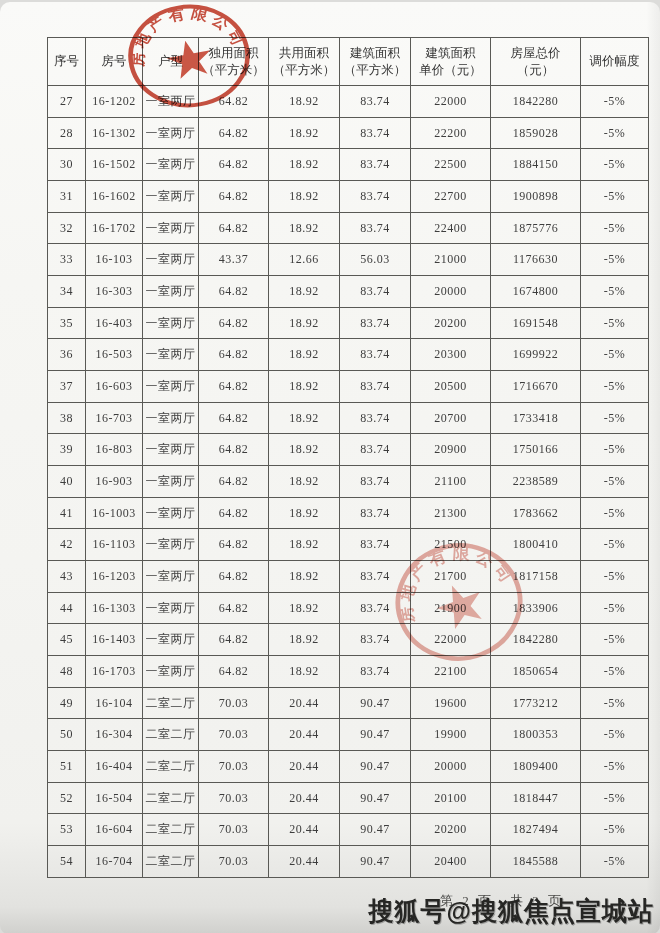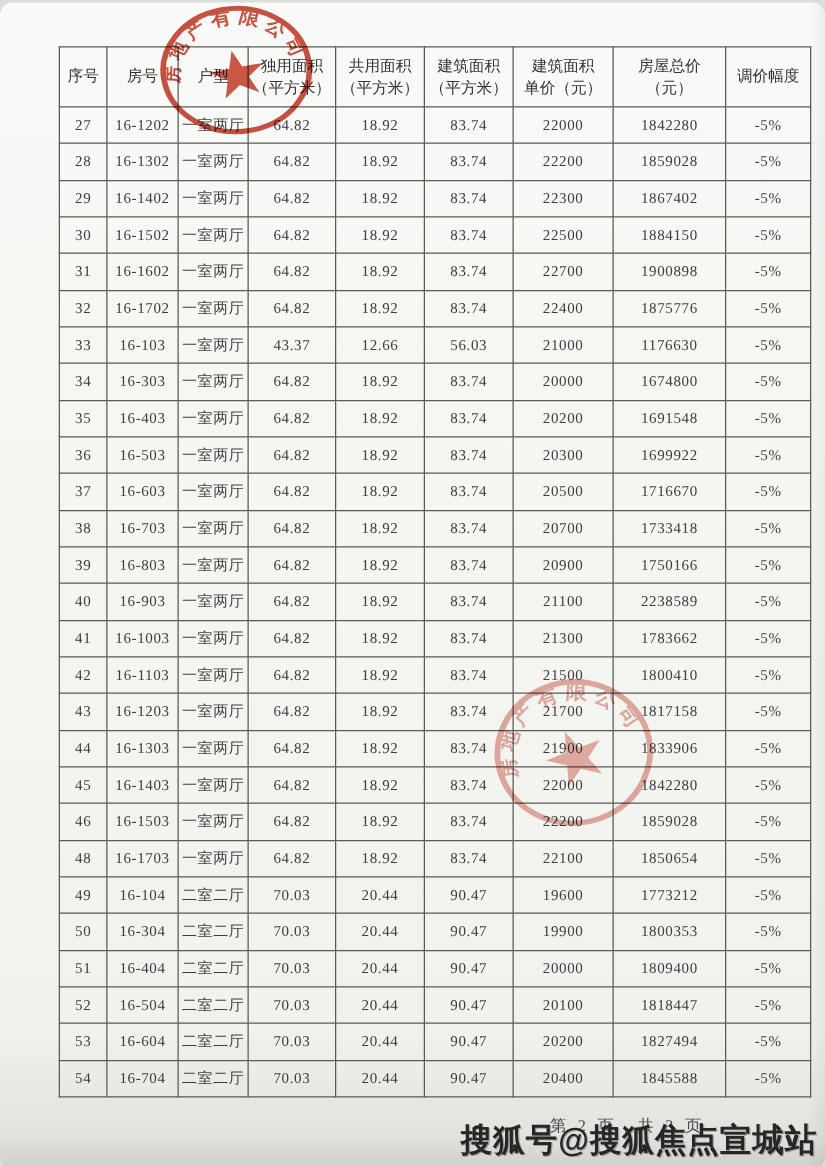--- a/index.html
+++ b/index.html
@@ -121,31 +121,20 @@
           <td>16-1302</td>
           <td>一室两厅</td>
           <td>64.82</td>
           <td>18.92</td>
           <td>83.74</td>
           <td>22200</td>
           <td>1859028</td>
           <td>-5%</td>
         </tr>
         <tr>
-          <td>29</td>
-          <td>16-1402</td>
-          <td>一室两厅</td>
-          <td>64.82</td>
-          <td>18.92</td>
-          <td>83.74</td>
-          <td>22300</td>
-          <td>1867402</td>
-          <td>-5%</td>
-        </tr>
-        <tr>
           <td>30</td>
           <td>16-1502</td>
           <td>一室两厅</td>
           <td>64.82</td>
           <td>18.92</td>
           <td>83.74</td>
           <td>22500</td>
           <td>1884150</td>
           <td>-5%</td>
         </tr>
@@ -305,31 +294,20 @@
         </tr>
         <tr>
           <td>45</td>
           <td>16-1403</td>
           <td>一室两厅</td>
           <td>64.82</td>
           <td>18.92</td>
           <td>83.74</td>
           <td>22000</td>
           <td>1842280</td>
-          <td>-5%</td>
-        </tr>
-        <tr>
-          <td>46</td>
-          <td>16-1503</td>
-          <td>一室两厅</td>
-          <td>64.82</td>
-          <td>18.92</td>
-          <td>83.74</td>
-          <td>22200</td>
-          <td>1859028</td>
           <td>-5%</td>
         </tr>
         <tr>
           <td>48</td>
           <td>16-1703</td>
           <td>一室两厅</td>
           <td>64.82</td>
           <td>18.92</td>
           <td>83.74</td>
           <td>22100</td>

